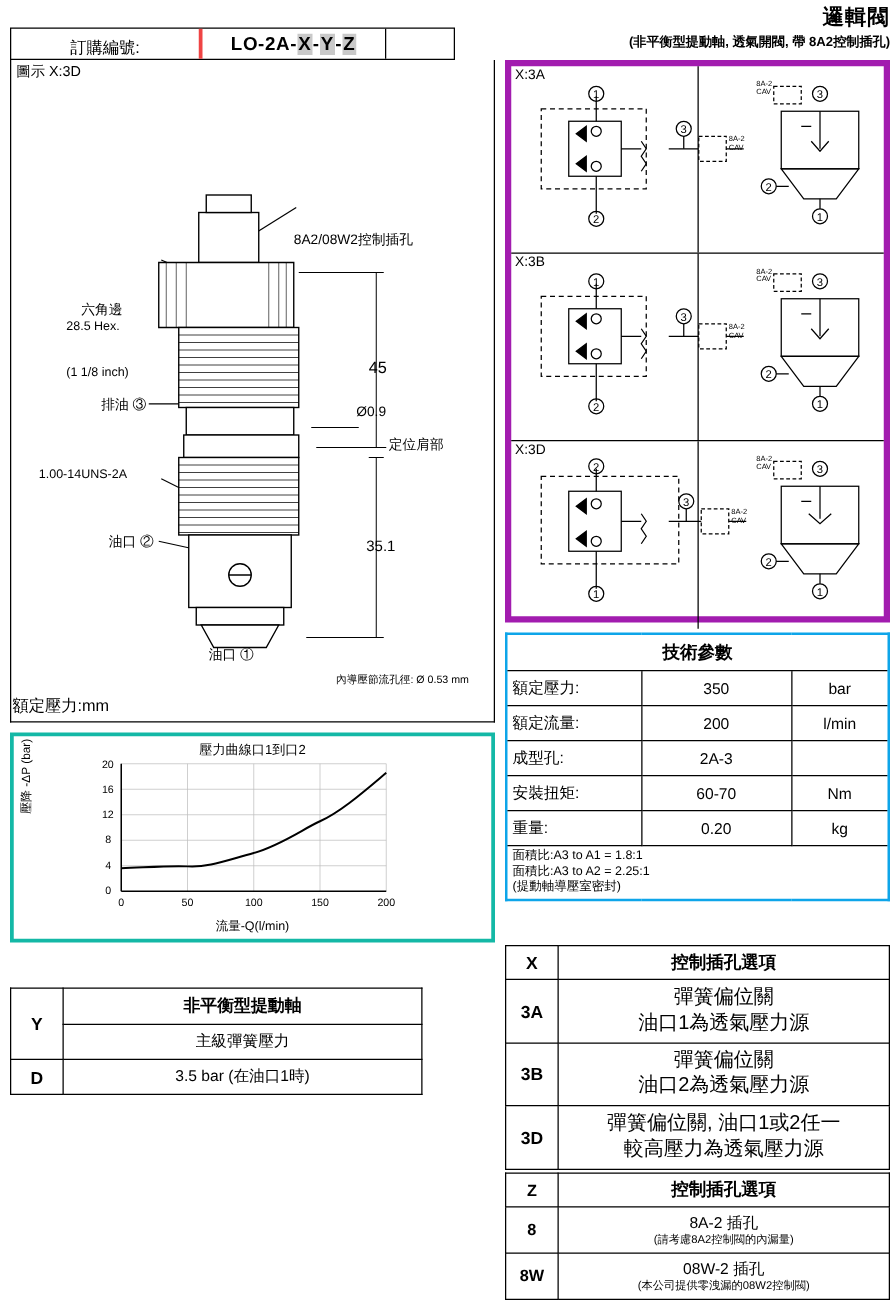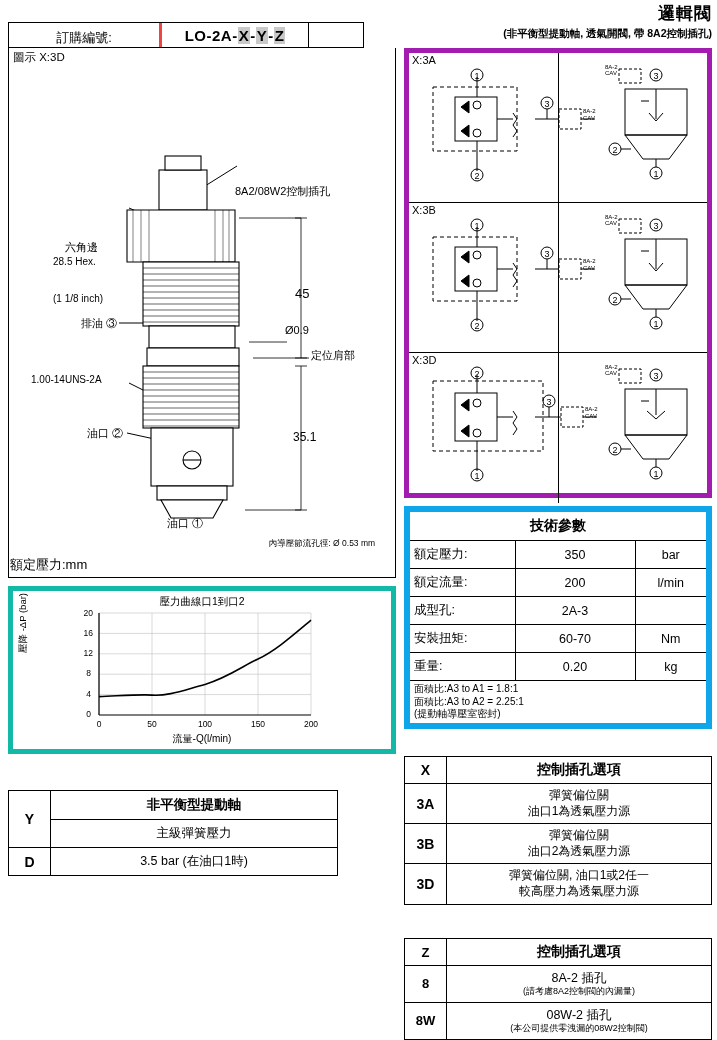--- a/index.html
+++ b/index.html
@@ -44,21 +44,21 @@
 
   
   .co { position:absolute; font-size:11px; white-space:nowrap; }
   .co.sm { font-size:10px; }
   .unit { position:absolute; left:10px; top:556px; font-size:13px; }
   .orifice { position:absolute; left:252px; top:538px; font-size:8.5px; text-align:center; width:140px;}
 
   
   .chart-box {
     position:absolute; left:8px; top:586px; width:388px; height:168px;
-    border:5px solid #14b8a6;
+    border:3px solid #14b8a6;
   }
   .chart-title { position:absolute; width:100%; top:4px; text-align:center; font-size:10.5px; }
   .chart-ylabel {
     position:absolute; left:4px; top:62px; font-size:9.5px;
     transform: rotate(-90deg); transform-origin: left top; white-space:nowrap;
   }
   .chart-xlabel { position:absolute; width:100%; bottom:3px; text-align:center; font-size:10px; }
 
   
   .ytable {
@@ -75,35 +75,35 @@
     border:5px solid #a21caf;
   }
   .sym-row { position:relative; height:150px; border-bottom:1px solid #000; }
   .sym-row:last-child { border-bottom:none; }
   .sym-tag { position:absolute; left:3px; top:1px; font-size:11px; }
   .sym-divider { position:absolute; left:50%; top:0; bottom:0; width:1px; background:#000; }
 
   
   .tech {
     position:absolute; left:404px; top:506px; width:308px;
-    border:6px solid #0ea5e9; border-collapse:collapse;
+    border:2px solid #0ea5e9; border-collapse:collapse;
   }
   .tech td { border:1px solid #000; font-size:12.5px; padding:5px 4px; }
   .tech .hd { text-align:center; font-weight:bold; font-size:14px; }
   .tech .k { width:108px; }
   .tech .v { text-align:center; width:120px; }
   .tech .u { text-align:center; }
   .tech .note { font-size:10px; line-height:1.25; padding:2px 4px; }
 
   
   .xtable {
     position:absolute; left:404px; top:756px; width:308px;
     border:1px solid #000; border-collapse:collapse;
   }
-  .xtable td { border:1px solid #000; font-size:12px; padding:4px 4px; }
+  .xtable td { border:1px solid #000; font-size:16px; padding:4px 4px; }
   .xtable .hd { text-align:center; font-weight:bold; font-size:14px; }
   .xtable .k { width:42px; text-align:center; font-weight:bold; font-size:14px; }
   .xtable .d { line-height:1.3; text-align:center; }
 
   
   .ztable {
     position:absolute; left:404px; top:938px; width:308px;
     border:1px solid #000; border-collapse:collapse;
   }
   .ztable td { border:1px solid #000; font-size:12px; padding:4px 4px; }

